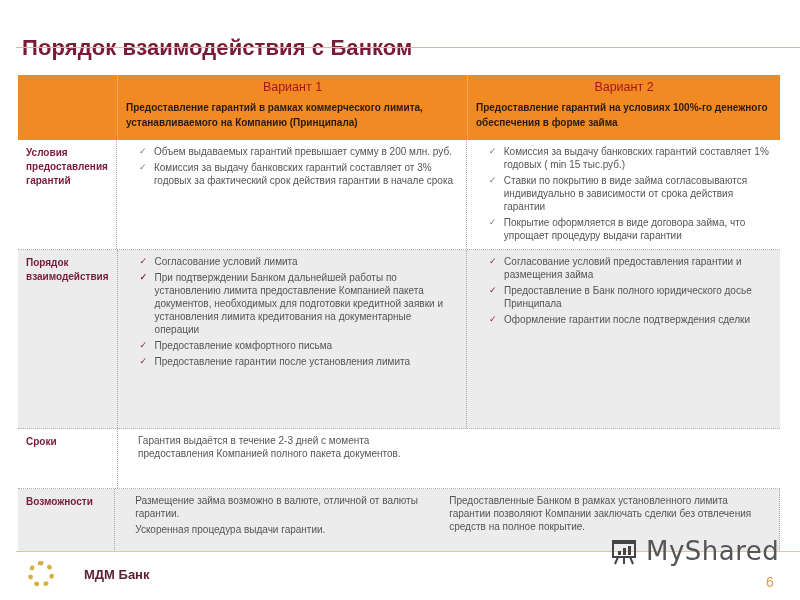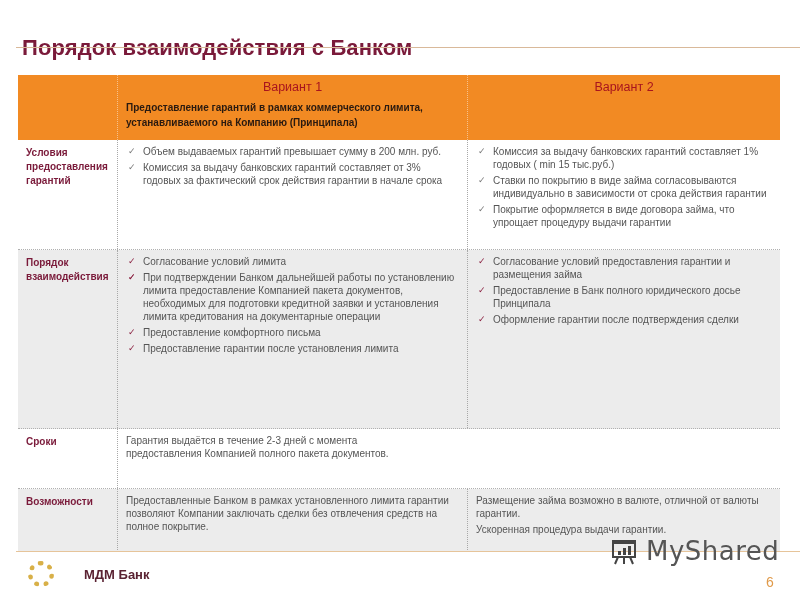--- a/index.html
+++ b/index.html
@@ -11,21 +11,21 @@
 
   .table { position: absolute; left: 18px; top: 75px; width: 762px; }
   .hdr { display: flex; height: 65px; background: #f28a23; }
   .hdr .c0 { width: 100px; border-right: 1px dotted #f7c08a; }
   .hdr .hc { padding: 5px 8px 0 8px; }
   .hdr .c1 { width: 350px; border-right: 1px dotted #f7c08a; }
   .hdr .c2 { width: 312px; }
   .variant { color: #a8141e; font-size: 12.5px; margin-bottom: 6px; text-align: center; }
   .variant-desc { color: #2a1a10; font-size: 10px; font-weight: bold; line-height: 15px; }
 
-  .row { display: flex; border-bottom: 1px dotted #b0b0b0; }
+  .row { display: flex; border-bottom: 1px dotted #b0b0b0; gap: 12px; }
   .row.grey { background: #ececec; }
   .row .lbl { width: 100px; padding: 6px 8px; font-size: 10px; font-weight: bold; color: #7a1a3a;
               line-height: 14px; border-right: 1px dotted #a8a8a8; }
   .row .cell { padding: 5px 8px 4px 8px; font-size: 10px; line-height: 13px; color: #555; }
   .row .cell.c1 { width: 350px; border-right: 1px dotted #a8a8a8; }
   .row .cell.c2 { width: 312px; }
   ul.chk { list-style: none; }
   ul.chk li { position: relative; padding-left: 17px; margin-bottom: 3px; }
   ul.chk li .tick { position: absolute; left: 2px; top: 0; font-size: 9px; color: #777; }
   ul.chk.maroon li .tick { color: #8a2040; }
@@ -48,20 +48,21 @@
 
 <div class="table">
   <div class="hdr">
     <div class="c0"></div>
     <div class="hc c1">
       <div class="variant">Вариант 1</div>
       <div class="variant-desc">Предоставление  гарантий в рамках коммерческого лимита, устанавливаемого  на Компанию (Принципала)</div>
     </div>
     <div class="hc c2">
       <div class="variant">Вариант 2</div>
+      <div class="variant-desc">Предоставление  гарантий на условиях 100%-го денежного обеспечения  в форме займа</div>
     </div>
   </div>
 
   <div class="row" style="height:110px;">
     <div class="lbl">Условия предоставления гарантий</div>
     <div class="cell c1">
       <ul class="chk">
         <li><span class="tick">✓</span><span>Объем выдаваемых гарантий превышает сумму в 200 млн. руб.</span></li>
         <li><span class="tick">✓</span><span>Комиссия за выдачу  банковских гарантий составляет от 3% годовых за фактический срок действия гарантии в начале срока</span></li>
       </ul>
@@ -97,26 +98,26 @@
 
   <div class="row" style="height:60px;">
     <div class="lbl">Сроки</div>
     <div class="cell c2">
       <div class="para">Гарантия выдаётся в течение 2-3 дней с момента предоставления Компанией полного пакета документов.</div>
     </div>
   </div>
 
   <div class="row grey" style="height:63px; border-bottom:none;">
     <div class="lbl">Возможности</div>
-    <div class="cell c1">
-      <div class="para">Предоставленные Банком в рамках установленного лимита гарантии позволяют Компании заключать сделки без отвлечения средств на полное покрытие.</div>
-    </div>
     <div class="cell c2">
       <div class="para">Размещение займа возможно в валюте, отличной от валюты гарантии.</div>
       <div class="para">Ускоренная процедура выдачи гарантии.</div>
+    </div>
+    <div class="cell c1">
+      <div class="para">Предоставленные Банком в рамках установленного лимита гарантии позволяют Компании заключать сделки без отвлечения средств на полное покрытие.</div>
     </div>
   </div>
 </div>
 
 <div class="footer-rule"></div>
 <div class="logo"></div>
 <div class="logo-text">МДМ Банк</div>
 
 <div class="watermark">
   <div class="wm-icon">

